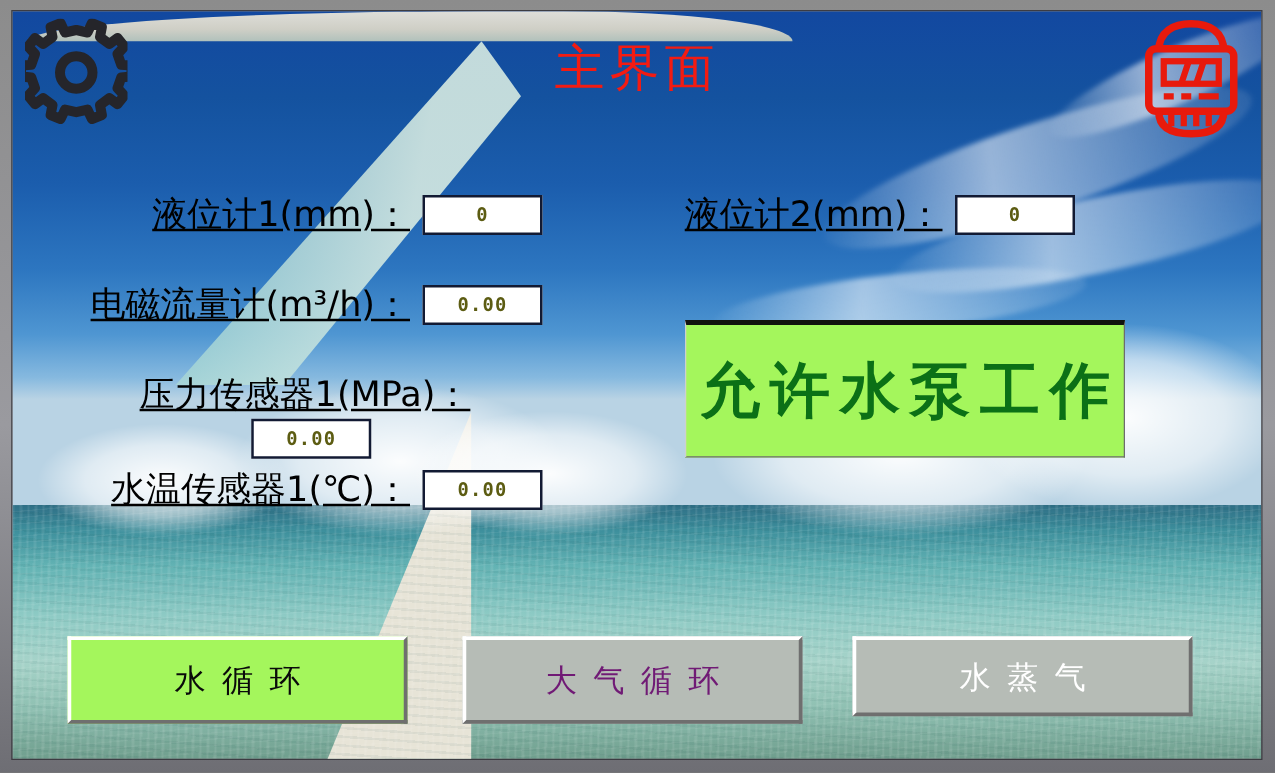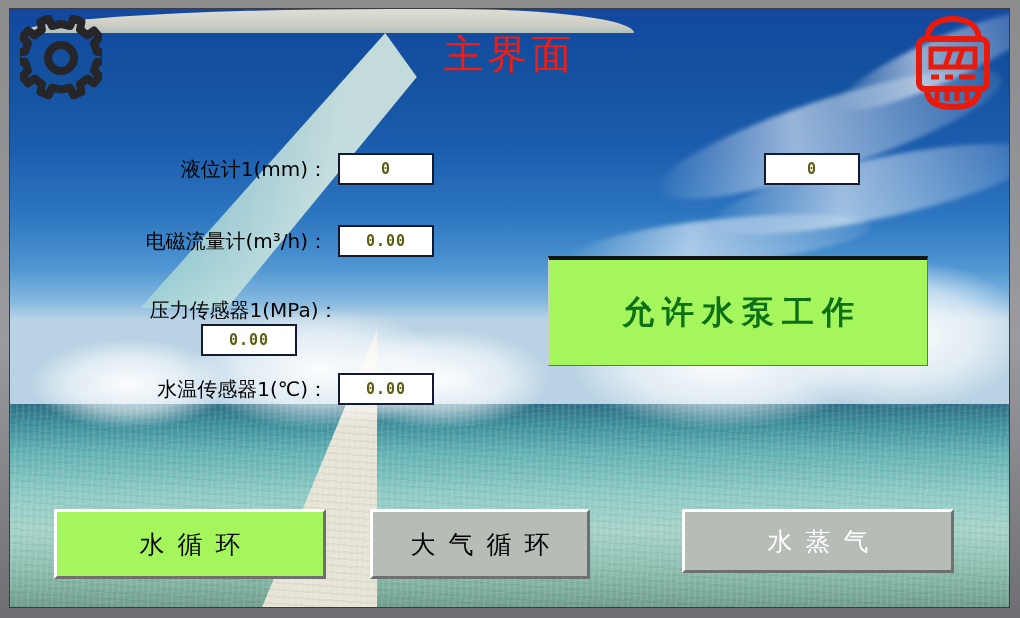--- a/index.html
+++ b/index.html
@@ -128,24 +128,25 @@
   #device-icon { position: absolute; right: 12px; top: 6px; }
 
   
   .readout {
     position: absolute;
     display: flex;
     align-items: center;
   }
   .readout-label {
     color: #000;
-    font-size: 20px;
+    font-size: 28px;
     white-space: nowrap;
     text-align: right;
     font-family: "DejaVu Sans", "Liberation Sans", sans-serif;
+    text-decoration: underline;
   }
   .readout-value {
     margin-left: 10px;
     width: 96px;
     height: 32px;
     background: #ffffff;
     border: 2px solid #121a33;
     box-sizing: border-box;
     color: #5c5c12;
     font-family: "DejaVu Sans Mono", "Liberation Mono", monospace;
@@ -155,33 +156,33 @@
     display: flex;
     align-items: center;
     justify-content: center;
   }
 
   
   #pump-status {
     position: absolute;
     left: 538px;
     top: 247px;
-    width: 380px;
+    width: 352px;
     height: 110px;
     background: #a4f65c;
     border-top: 4px solid #12130f;
     border-left: 1px solid #cfcfcf;
     border-right: 1px solid #6d6d6d;
     border-bottom: 1px solid #6d6d6d;
     box-sizing: border-box;
     display: flex;
     align-items: center;
     justify-content: center;
     color: #0b7016;
-    font-size: 32px;
+    font-size: 48px;
     font-weight: bold;
     letter-spacing: 8px;
     text-indent: 8px;
   }
 
   
   .mode-button {
     position: absolute;
     box-sizing: border-box;
     display: flex;
@@ -194,23 +195,23 @@
     border-left: 3px solid #ffffff;
     border-right: 3px solid #6f6f6f;
     border-bottom: 3px solid #6f6f6f;
   }
   #btn-water-cycle {
     left: 44px; top: 500px; width: 272px; height: 70px;
     background: #a4f65c;
     color: #0a0a0a;
   }
   #btn-air-cycle {
-    left: 360px; top: 500px; width: 220px; height: 70px;
+    left: 360px; top: 500px; width: 272px; height: 70px;
     background: #b6bcb6;
-    color: #000000;
+    color: #701a75;
   }
   #btn-steam {
     left: 672px; top: 500px; width: 272px; height: 64px;
     background: #b6bcb6;
     color: #ffffff;
   }
 </style>
 </head>
 <body>
 
@@ -261,20 +262,21 @@
         <path d="M28 74 v12 M38 74 v12 M48 74 v12 M58 74 v12" stroke="#e81a0c" stroke-width="5"></path>
       </svg>
     </div>
 
     <div class="readout" style="left:44px; top:144px; width:380px; justify-content:flex-end;">
       <span class="readout-label">液位计1(mm)：</span>
       <span class="readout-value">0</span>
     </div>
 
     <div class="readout" style="left:480px; top:144px; width:370px; justify-content:flex-end;">
+      <span class="readout-label">液位计2(mm)：</span>
       <span class="readout-value">0</span>
     </div>
 
     <div class="readout" style="left:44px; top:216px; width:380px; justify-content:flex-end;">
       <span class="readout-label">电磁流量计(m³/h)：</span>
       <span class="readout-value">0.00</span>
     </div>
 
     <div class="readout" style="left:44px; top:288px; width:380px; justify-content:flex-end;flex-direction:column;">
       <span class="readout-label">压力传感器1(MPa)：</span>

